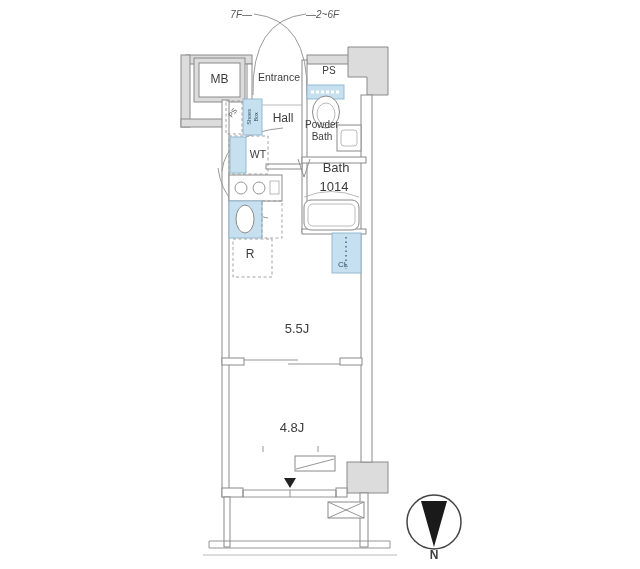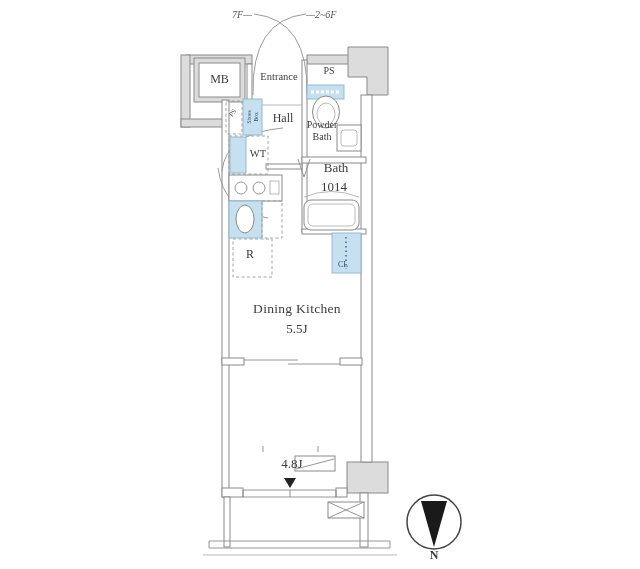--- a/index.html
+++ b/index.html
@@ -5,21 +5,21 @@
   :root{
     --wall-fill:#dcdcdc;
     --line:#8a8a8a;
     --fixture-fill:#c7e0ef;
     --fixture-line:#8db4cd;
     --text:#3c3c3c;
     --compass:#1a1a1a;
   }
   html,body{margin:0;padding:0;background:#ffffff;}
   .canvas{position:relative;width:640px;height:569px;background:#fff;overflow:hidden;
-          font-family:Liberation Serif, serif;color:var(--text);}
+          font-family:Liberation Sans, sans-serif;color:var(--text);}
   svg{position:absolute;left:0;top:0;}
   .wall-fill{fill:var(--wall-fill);stroke:var(--line);stroke-width:1;}
   .room-wall{fill:#ffffff;stroke:var(--line);stroke-width:1;}
   .thin{stroke:var(--line);stroke-width:0.9;fill:none;}
   .lite{stroke:#a8a8a8;stroke-width:0.8;fill:none;}
   .dashed{stroke:#999;stroke-width:0.9;fill:none;stroke-dasharray:3 2.5;}
   .fixture{fill:var(--fixture-fill);stroke:var(--fixture-line);stroke-width:0.9;}
   .whiteobj{fill:#ffffff;stroke:var(--line);stroke-width:1;}
   .arc{stroke:#9a9a9a;stroke-width:1;fill:none;}
   .lbl{position:absolute;text-align:center;white-space:nowrap;line-height:1.15;}
@@ -157,20 +157,19 @@
     <span style="display:block;">Bath</span>
   </div>
 
   <div class="lbl f13" style="left:312px;top:161px;width:48px;">Bath</div>
   <div class="lbl f13" style="left:312px;top:180px;width:44px;">1014</div>
 
   <div class="lbl f11" style="left:246px;top:148px;width:24px;">WT</div>
   <div class="lbl f12" style="left:240px;top:248px;width:20px;">R</div>
   <div class="lbl tiny" style="left:333px;top:247px;width:20px;color:#2e4f66;margin-top:13px;">CL</div>
 
-  <div class="lbl f14" style="left:227px;top:301px;width:140px;">Dining Kitchen</div>
   <div class="lbl f13" style="left:227px;top:322px;width:140px;">5.5J</div>
 
-  <div class="lbl f13" style="left:222px;top:421px;width:140px;margin-top:36px;">4.8J</div>
+  <div class="lbl f13" style="left:222px;top:421px;width:140px;">4.8J</div>
 
 
   <div class="lbl nlabel" style="left:419px;top:549px;width:30px;">N</div>
 </div>
 
 </body></html>

